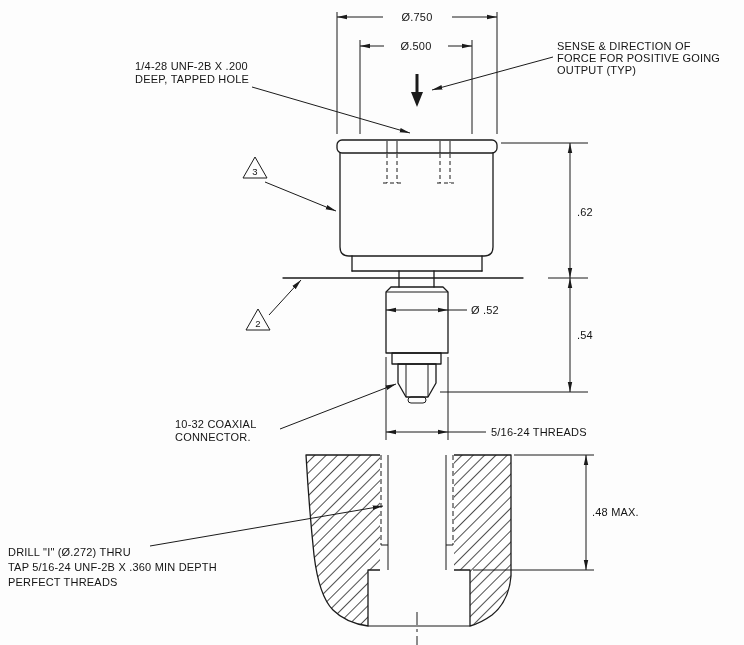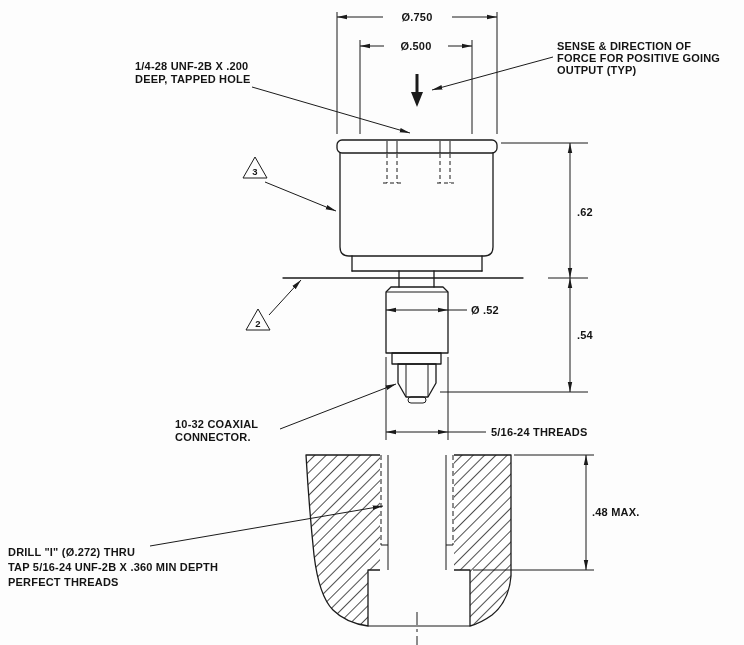--- a/index.html
+++ b/index.html
@@ -1,16 +1,16 @@
 <!DOCTYPE html>
 <html><head>
 <meta charset="utf-8">
 <style>
   html,body{margin:0;padding:0;background:#ffffff;}
-  .canvas{position:relative;width:744px;height:645px;background:#fdfdfd;overflow:hidden;font-weight:bold;}
+  .canvas{position:relative;width:744px;height:645px;background:#fdfdfd;overflow:hidden;}
   .txt{font-family:"Liberation Sans", sans-serif;font-size:11px;fill:#141414;letter-spacing:.2px;}
   .txt-sm{font-family:"Liberation Sans", sans-serif;font-size:9.5px;fill:#141414;}
   .outline{fill:none;stroke:#1b1b1b;stroke-width:1.3;stroke-linejoin:round;stroke-linecap:round;}
   .thin{fill:none;stroke:#1b1b1b;stroke-width:1;}
   .hid{stroke-dasharray:4 3;}
   .dash{stroke-dasharray:5 3;}
   .cl{stroke-dasharray:13 4 3 4;}
 </style>
 </head>
 <body>

